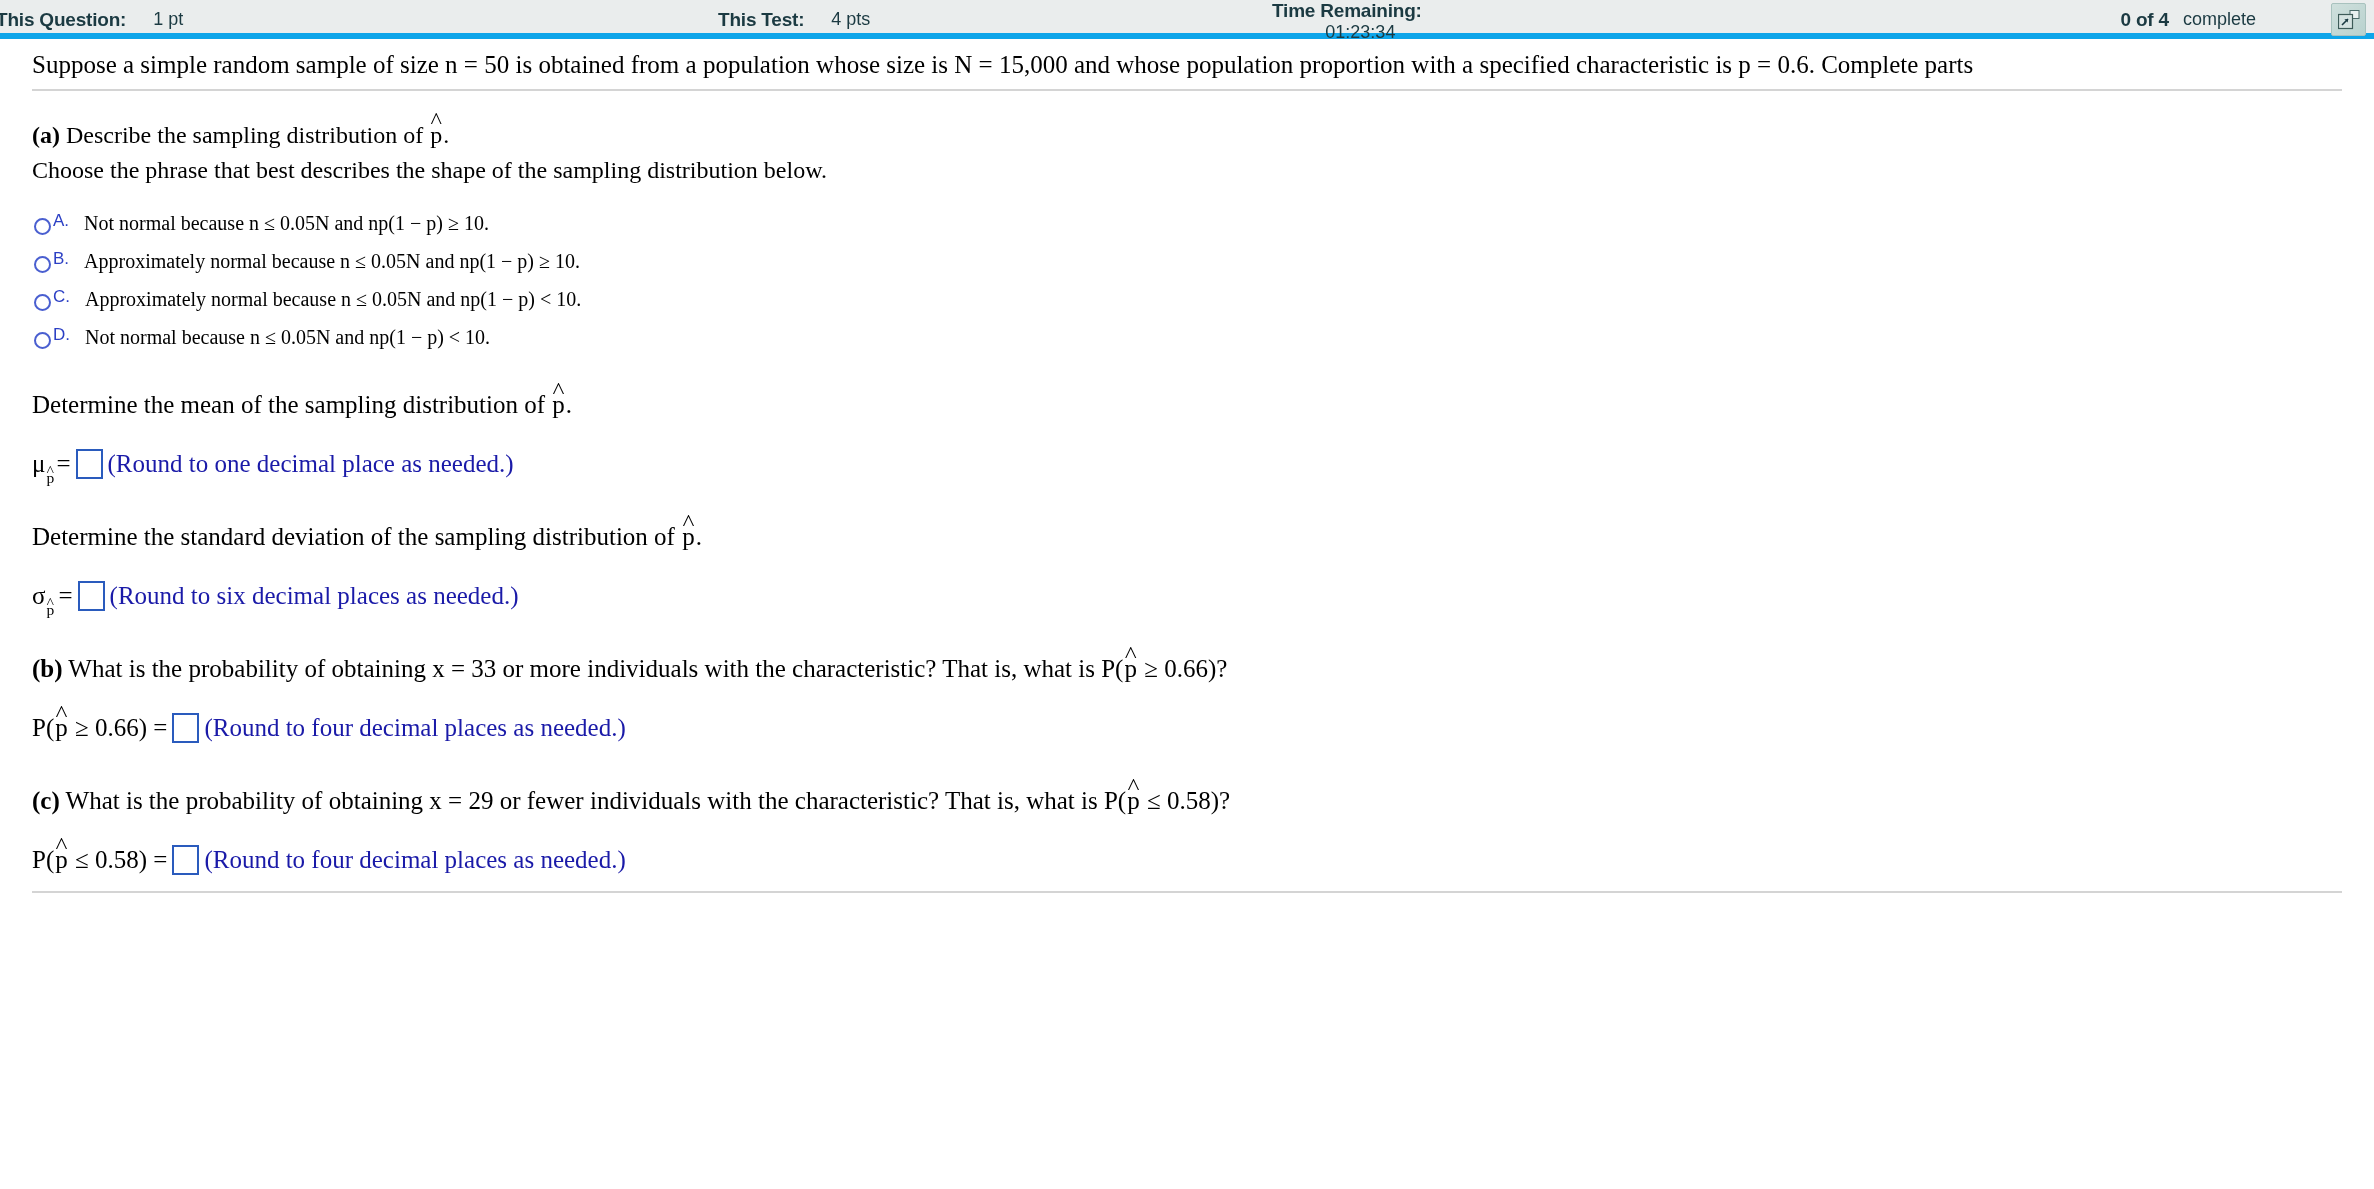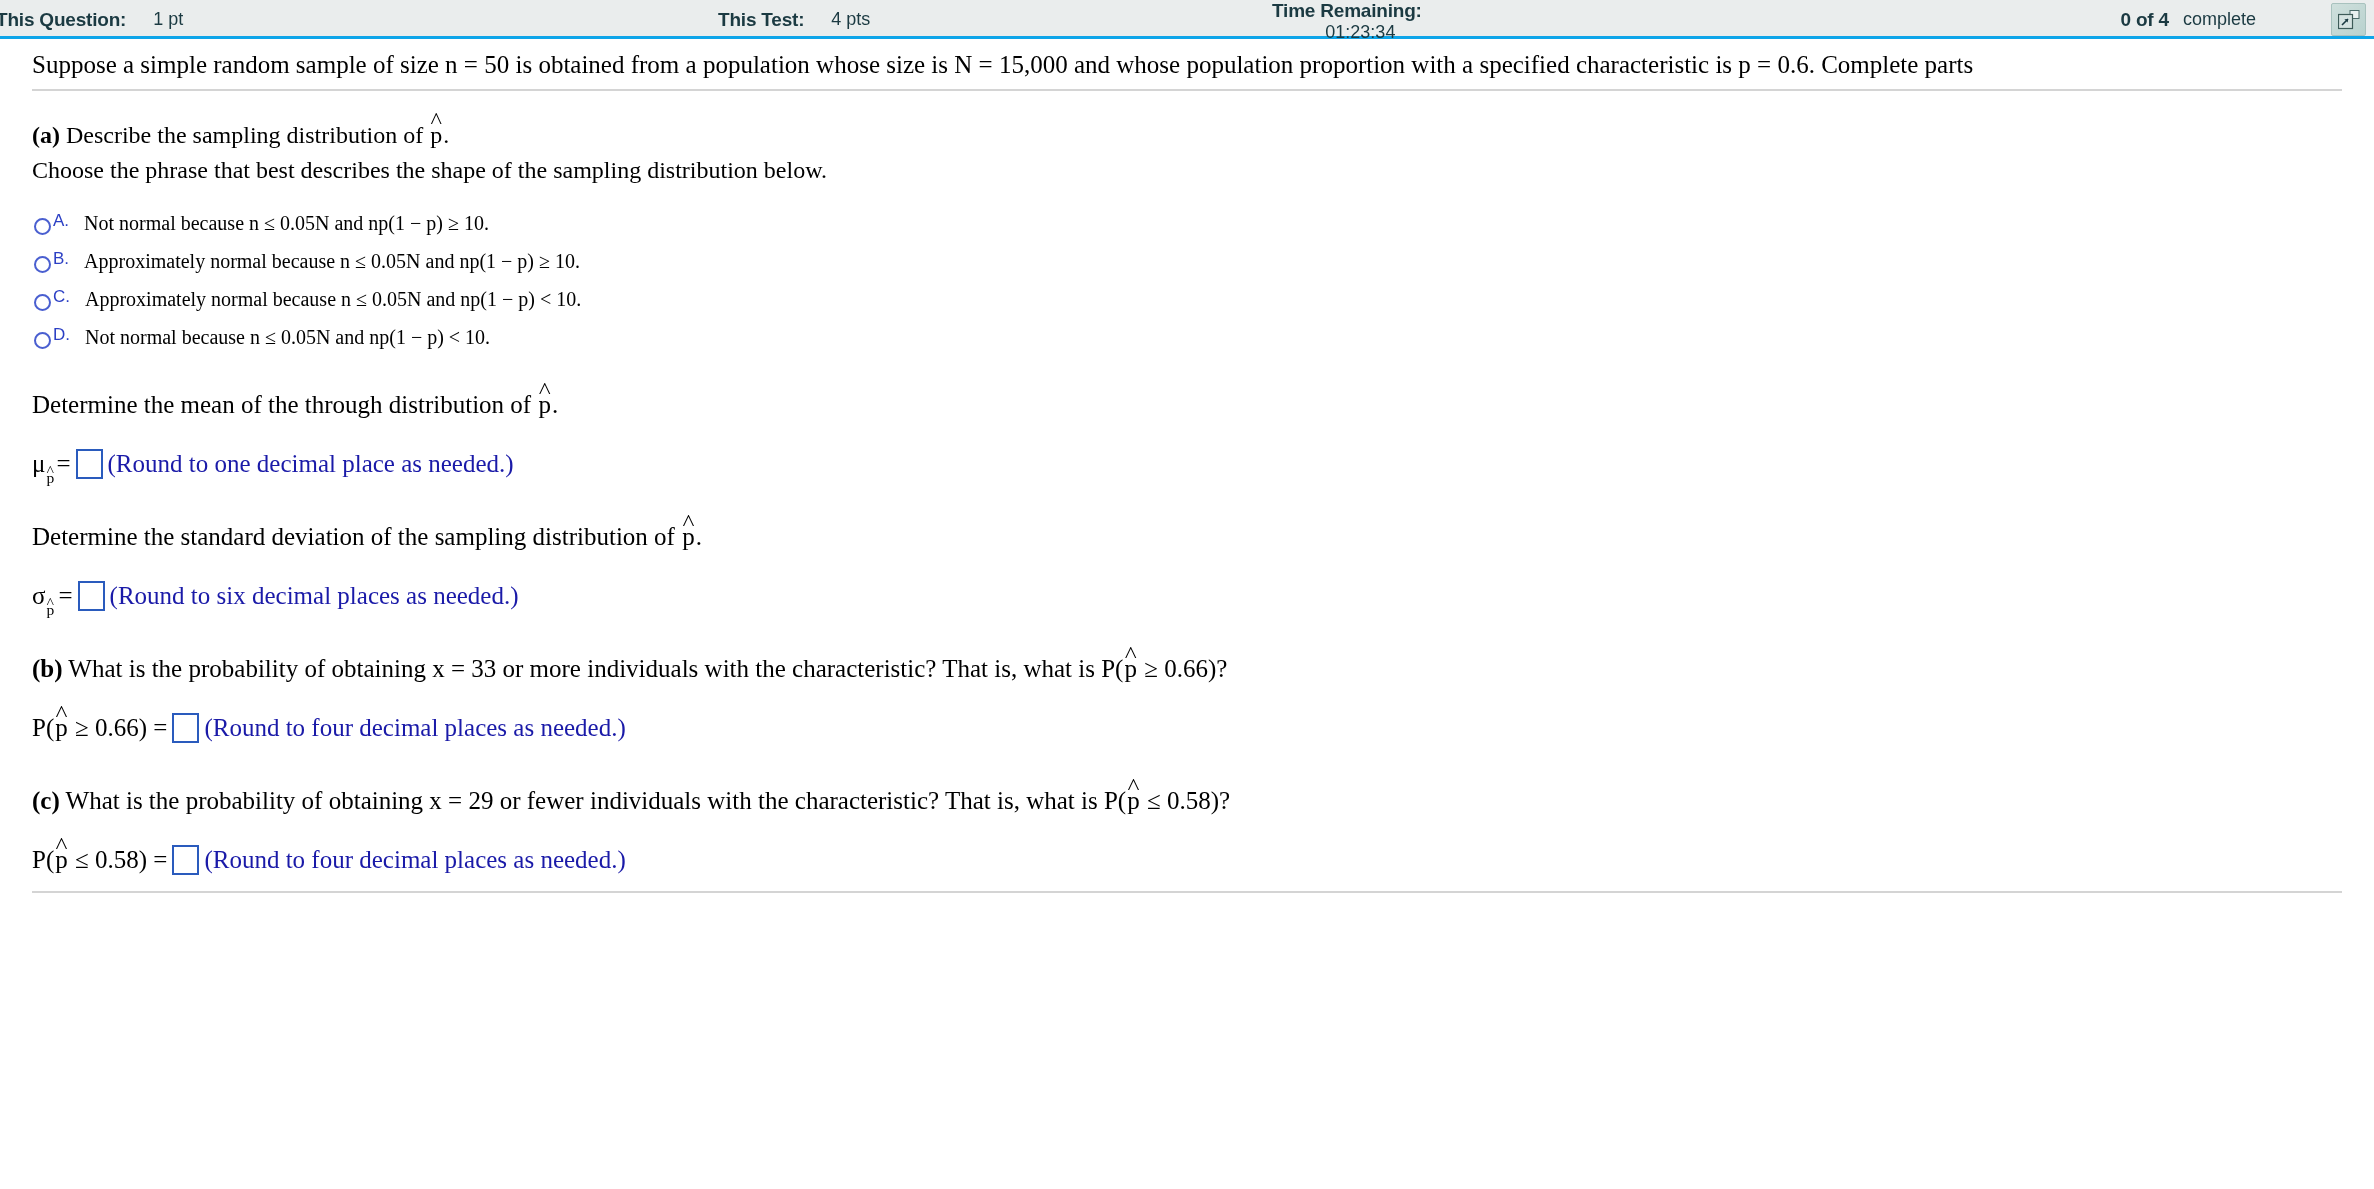--- a/index.html
+++ b/index.html
@@ -13,21 +13,21 @@
     font-family: "Liberation Serif", serif;
     color: #000000;
     overflow: hidden;
   }
 
   
   #header-bar {
     position: relative;
     height: 39px;
     background: #eaeded;
-    border-bottom: 3px solid #0ea5e9;
+    border-bottom: 6px solid #0ea5e9;
     box-sizing: border-box;
     font-family: "Liberation Sans", sans-serif;
     color: #1b3a42;
   }
   .hdr-group {
     position: absolute;
     top: 0;
     height: 39px;
     display: flex;
     align-items: center;
@@ -253,21 +253,21 @@
       <span class="radio"></span>
       <span class="choice-letter">D.</span>
       <span class="choice-text">Not normal because n ≤ 0.05N and np(1 − p) &lt; 10.</span>
     </div>
 
   </div>
 
   <div class="gap-md"></div>
 
   <div class="sec">
-    <span>Determine the mean of the through distribution of </span><span class="phat"><span class="hat">˄</span><span>p</span></span><span>.</span>
+    <span>Determine the mean of the sampling distribution of </span><span class="phat"><span class="hat">˄</span><span>p</span></span><span>.</span>
   </div>
 
   <div class="gap-md"></div>
 
   <div class="sec nowrap">
     <span class="sym-sub"><span>μ</span><span class="sub"><span class="phat"><span class="hat">˄</span><span>p</span></span></span></span><span style="margin-left:11px;">=</span><span class="answer-box"></span><span class="hint">(Round to one decimal place as needed.)</span>
   </div>
 
   <div class="gap-lg"></div>
 

